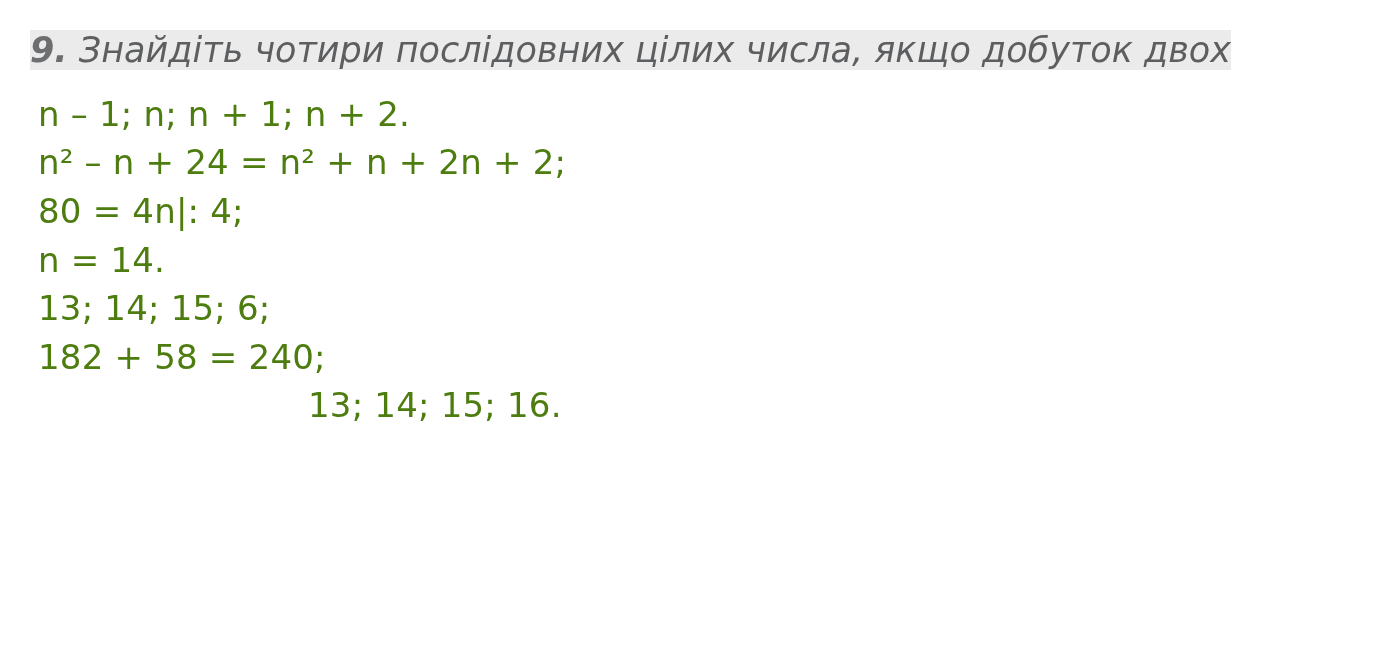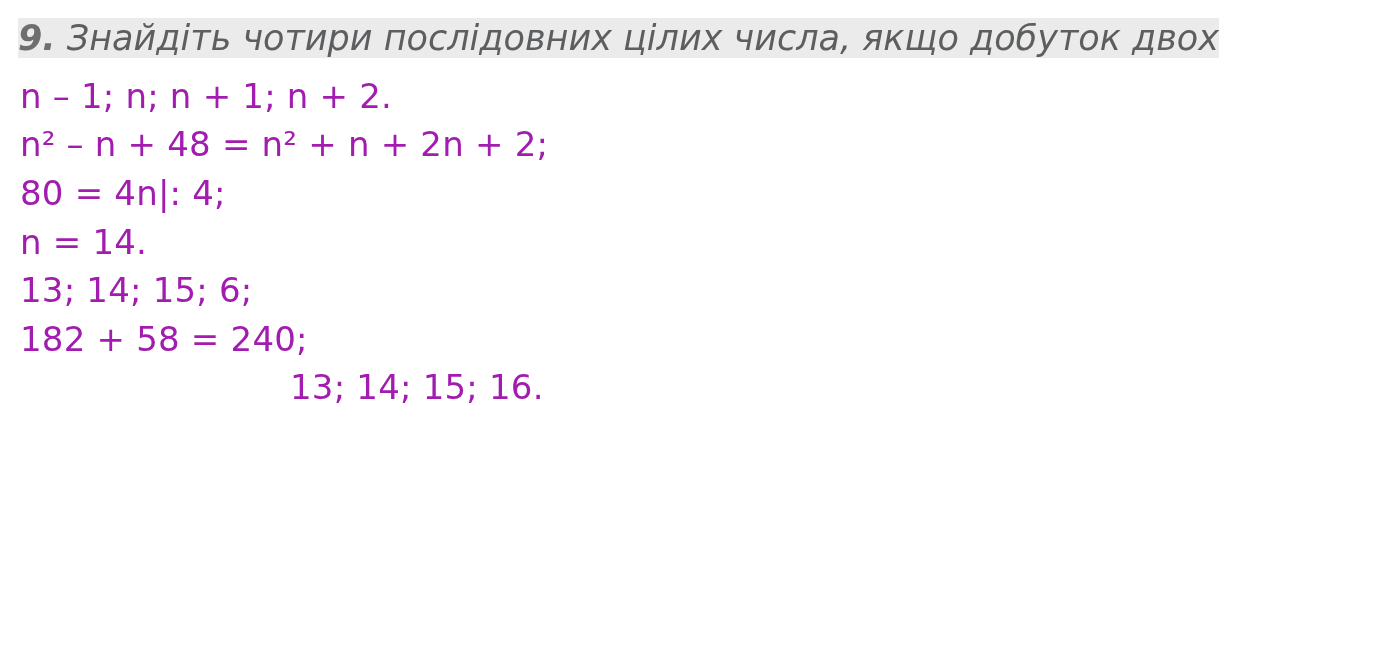--- a/index.html
+++ b/index.html
@@ -11,21 +11,21 @@
     width: 1390px;
     height: 660px;
     font-family: "DejaVu Sans", sans-serif;
     color: #58595b;
     overflow: hidden;
   }
   .page {
     position: relative;
     width: 1390px;
     height: 660px;
-    padding: 4px;
+    padding: 16px;
     box-sizing: border-box;
   }
   .problem-statement {
     font-style: italic;
     font-size: 35px;
     line-height: 1.42;
     color: #5d5e60;
     padding: 10px 18px 0 14px;
     margin: 0;
   }
@@ -33,25 +33,25 @@
     font-weight: bold;
     font-style: italic;
     color: #6d6e70;
   }
   .hl {
     background: #ebebeb;
     box-decoration-break: clone;
     -webkit-box-decoration-break: clone;
   }
   .solution {
-    margin: 2px;
+    margin: 8px;
     padding: 6px 18px 0 14px;
     font-size: 34px;
     line-height: 1.43;
-    color: #a21caf;
+    color: #4d7c0f;
     font-style: normal;
   }
   .line {
     white-space: pre;
     font-size: 34px;
     line-height: 1.43;
     letter-spacing: 0.2px;
   }
   .line.answer {
     padding-left: 270px;
@@ -61,21 +61,21 @@
 <body>
 
 <div class="page">
 
   <p class="problem-statement">
     <span class="hl"><span class="qnum">9.</span> <span>Знайдіть чотири послідовних цілих числа, якщо добуток двох</span></span><br>
   </p>
 
   <div class="solution">
     <div class="line">n – 1; n; n + 1; n + 2.</div>
-    <div class="line">n² – n + 48 = n² + n + 2n + 2;</div>
+    <div class="line">n² – n + 24 = n² + n + 2n + 2;</div>
     <div class="line">80 = 4n|: 4;</div>
     <div class="line">n = 14.</div>
     <div class="line">13; 14; 15; 6;</div>
     <div class="line">182 + 58 = 240;</div>
     <div class="line answer">13; 14; 15; 16.</div>
   </div>
 
 </div>
 
 </body></html>

